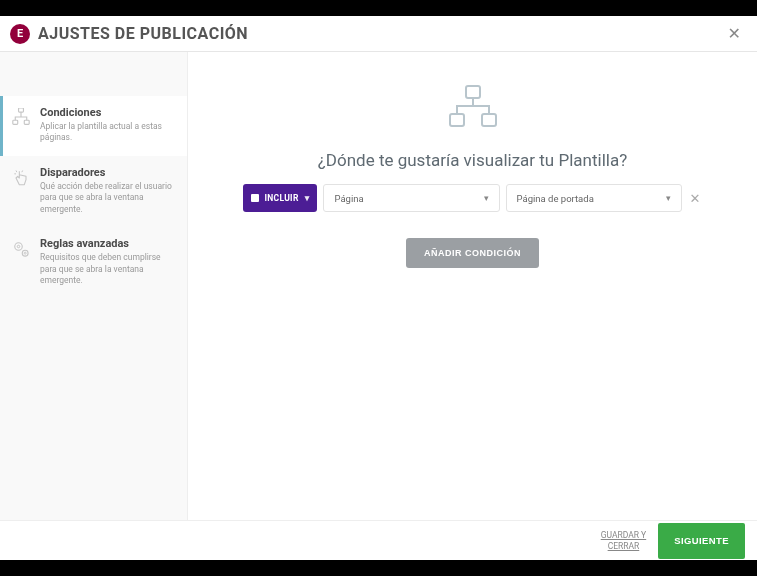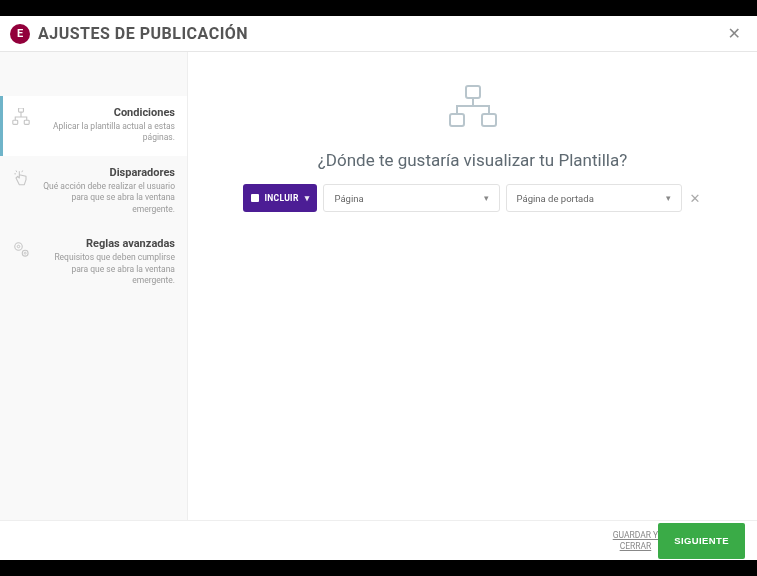--- a/index.html
+++ b/index.html
@@ -34,21 +34,21 @@
     padding-top: 44px;
   }
   .side-item {
     display: flex; align-items: flex-start;
     padding: 10px 12px 12px 10px;
     gap: 8px;
     cursor: pointer;
   }
   .side-item.active { background: #fff; border-left: 3px solid #6fb4c9; padding-left: 7px; }
   .side-item .icon-col { width: 22px; display:flex; justify-content:center; color:#bdbdbd; padding-top:2px; }
-  .side-item .label-col { flex:1;text-align:right; }
+  .side-item .label-col { flex:1; }
   .side-item .item-title { font-size: 11px; font-weight: 700; color: #4a4a4a; margin-bottom: 2px; }
   .side-item .item-desc  { font-size: 8.5px; color: #9a9a9a; line-height: 1.35; }
   .main {
     flex: 1; padding: 32px 28px 0 28px;
     display: flex; flex-direction: column; align-items: center;
     overflow: hidden;
   }
   .diagram-icon { color:#b8c5cc; margin-bottom: 20px; }
   .main-heading { font-size: 17px; color: #5f6a72; font-weight: 400; margin-bottom: 14px; text-align:center; }
   .main-sub { font-size: 10.5px; color: #a2a8ad; text-align: center; line-height: 1.55; max-width: 440px; margin-bottom: 26px; }
@@ -75,21 +75,21 @@
   .row-x { color:#aaa; font-size:13px; padding:0 2px; cursor:pointer; }
   .add-btn {
     background:#9b9fa3; color:#fff; border:none;
     height: 30px; padding: 0 18px; border-radius:3px;
     font-size: 9px; font-weight:700; letter-spacing:.5px;
     cursor:pointer;
   }
   .footer {
     height: 40px; border-top: 1px solid #eee;
     display:flex; align-items:center; justify-content:flex-end;
-    padding: 0 12px; 
+    padding: 0 12px; gap: 12px;
   }
   .save-close { font-size: 8.5px; color:#888; text-align:center; line-height:1.2; text-decoration: underline; cursor:pointer; }
   .next-btn {
     background:#3aab47; color:#fff; border:none;
     height:36px; padding:0 16px; border-radius:2px;
     font-size:9.5px; font-weight:700; letter-spacing:.4px; cursor:pointer;
   }
   svg { display:block; }
 </style>
 </head>
@@ -175,20 +175,21 @@
           <span>Página</span>
           <span class="chev">▾</span>
         </div>
         <div class="sel">
           <span>Página de portada</span>
           <span class="chev">▾</span>
         </div>
         <div class="row-x">✕</div>
       </div>
 
+      <button class="add-btn">AÑADIR CONDICIÓN</button>
 
     </div>
 
   </div>
 
   <div class="footer">
     <div class="save-close">
       <span>GUARDAR Y</span><br>
       <span>CERRAR</span>
     </div>

